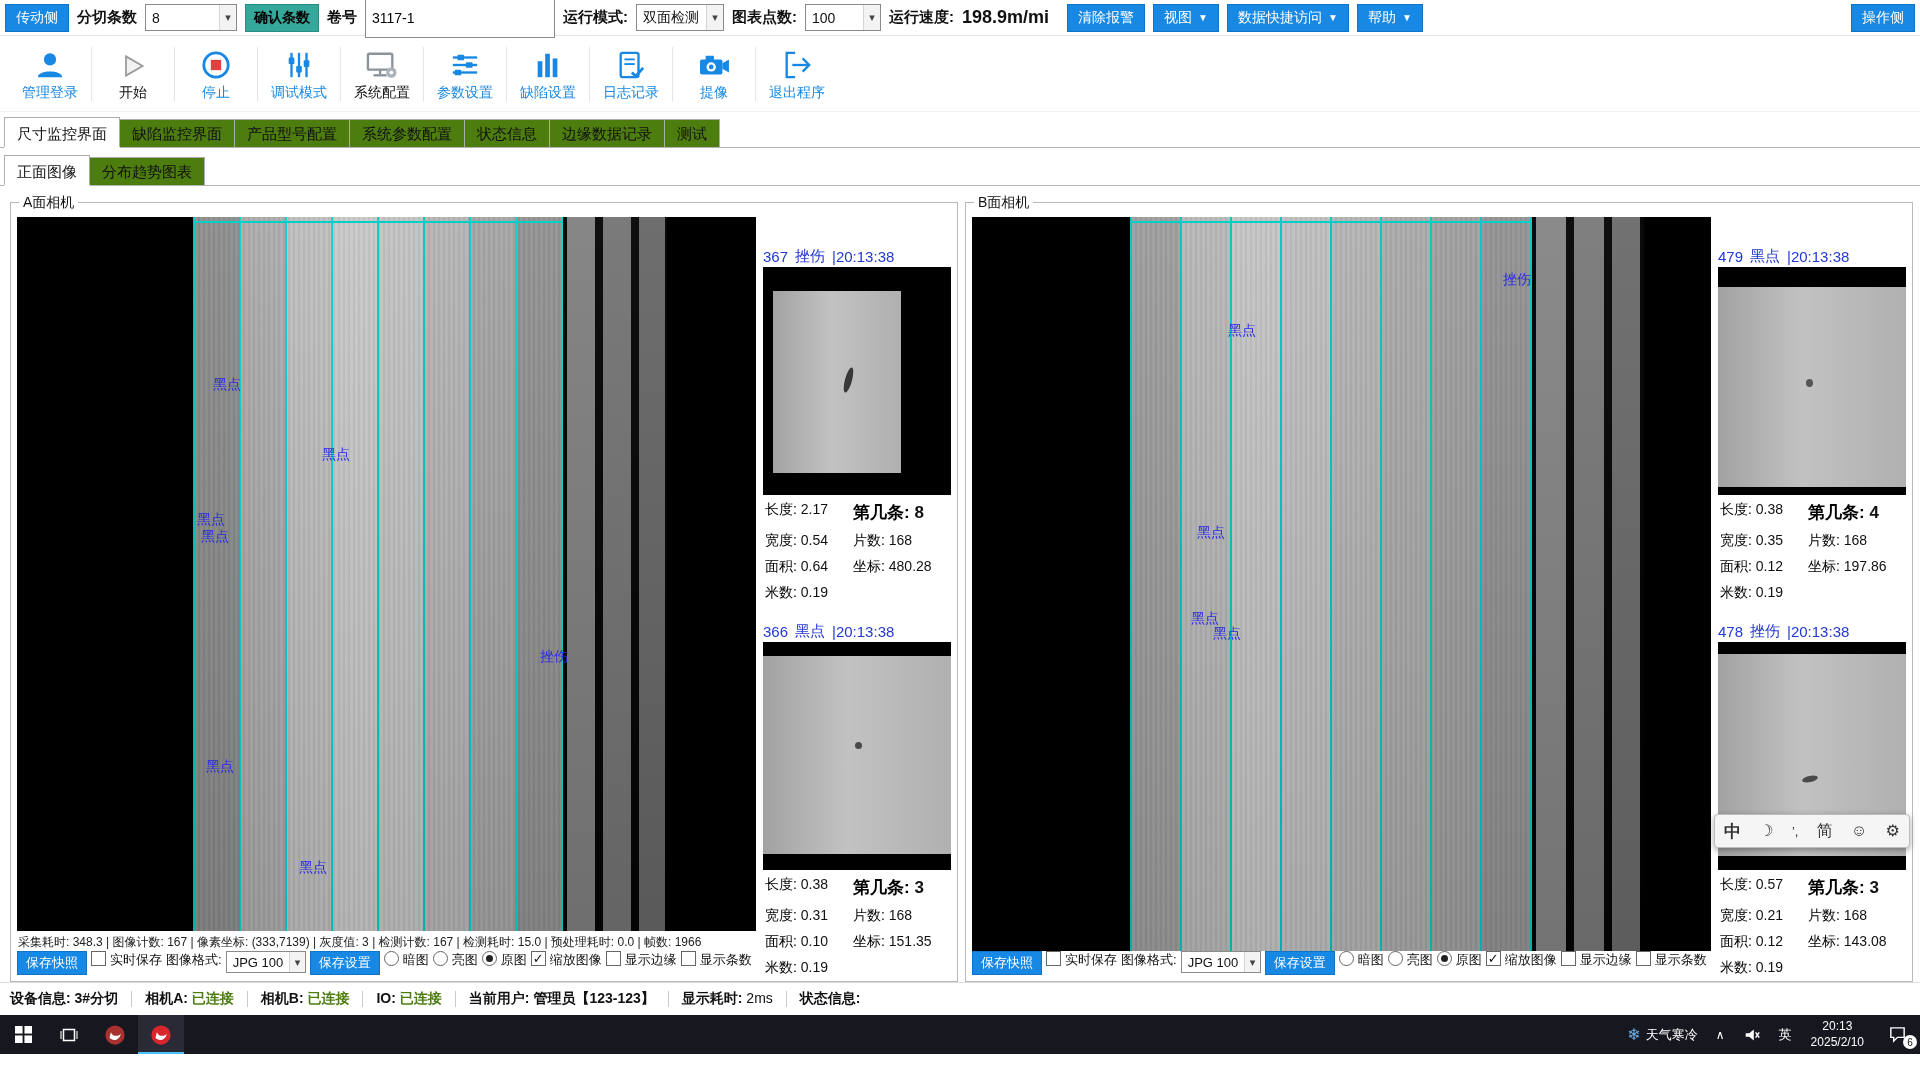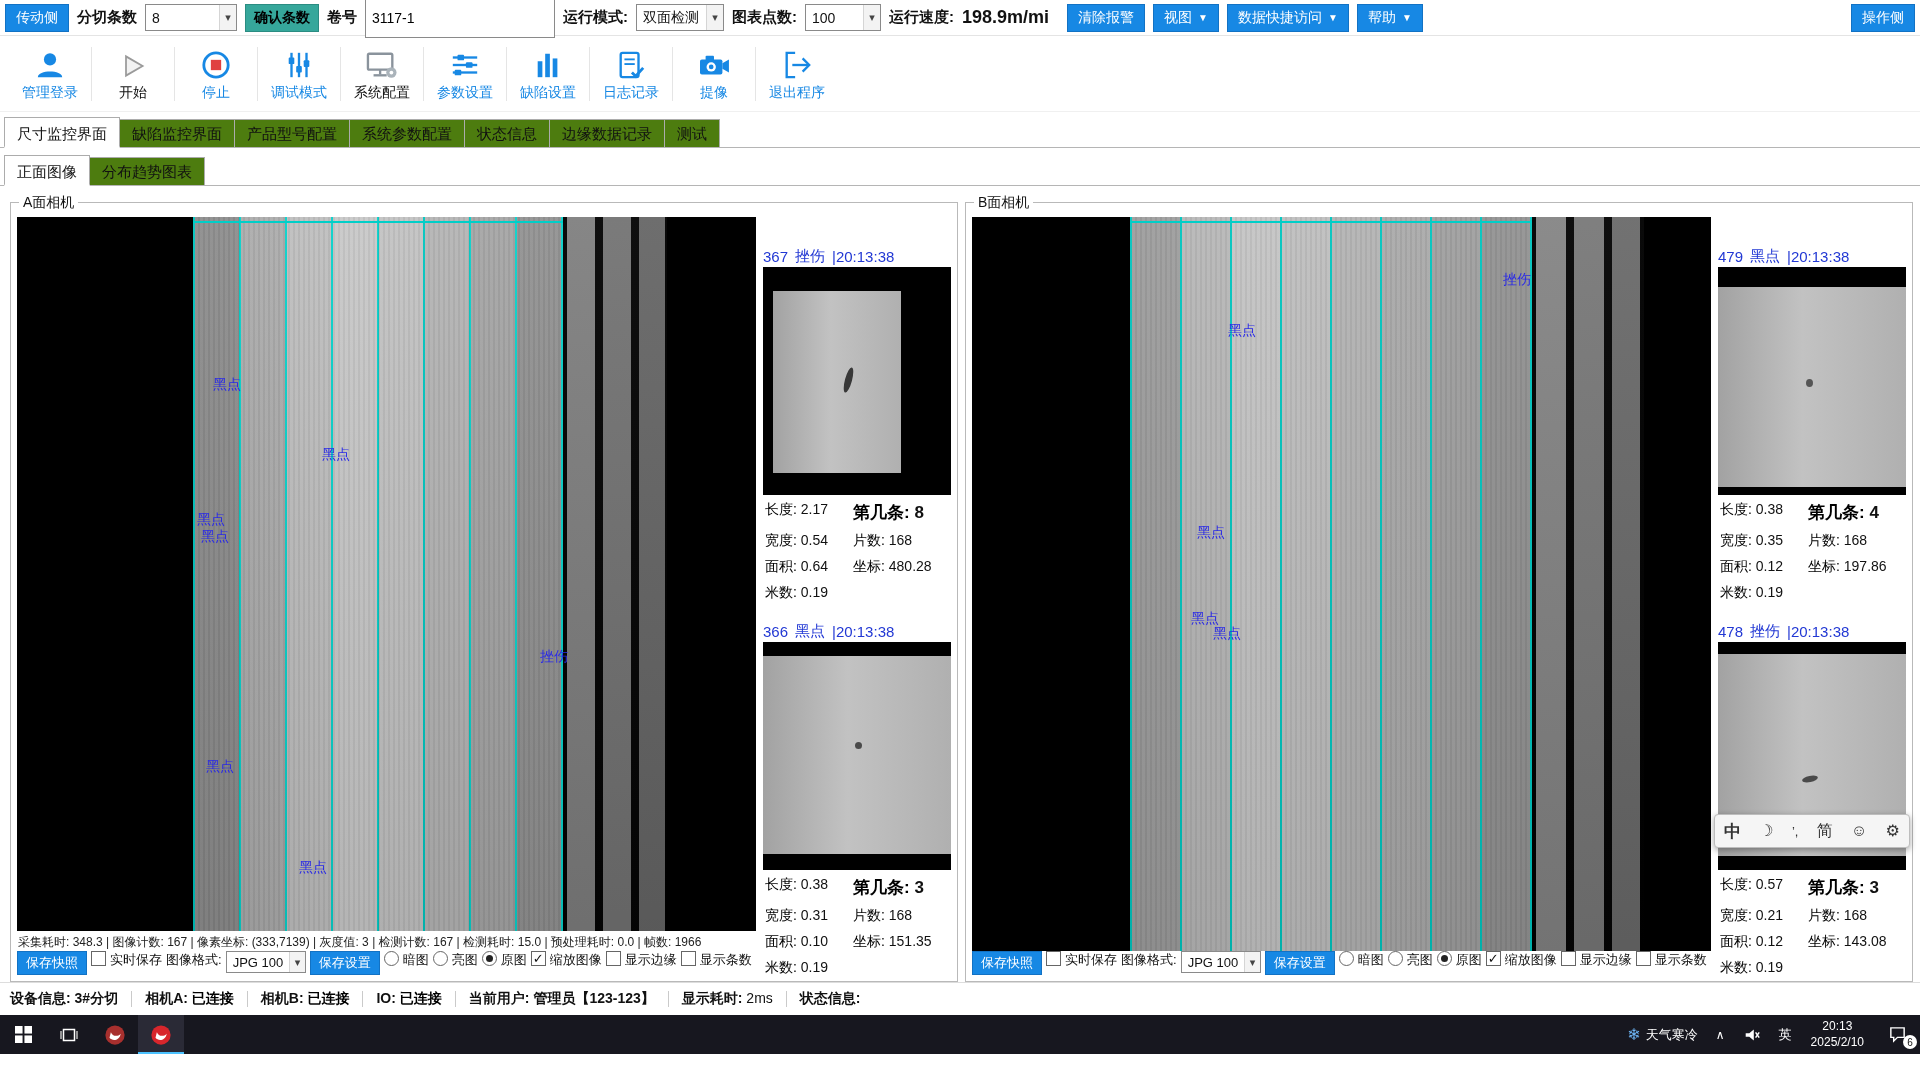--- a/index.html
+++ b/index.html
@@ -116,21 +116,21 @@
   .t-mark { z-index:2; }
   .defect-stats { padding:6px 2px 4px; display:grid; grid-template-columns:88px 1fr; row-gap:8px; font-size:14px; }
   .stat { white-space:nowrap; }
   .stat .sl { color:#000000; }
   .stat.big { font-size:17px; font-weight:700; }
 
   
   .statusbar { height:33px; border-top:1px solid #ddd; display:flex; align-items:center; font-size:14px; padding:0 10px; background:#fff; }
   .sb { white-space:nowrap; }
   .sb-lbl { font-weight:700; }
-  .green { color:#000000; font-weight:700; }
+  .green { color:#4d7c0f; font-weight:700; }
   .sb-sep { width:1px; height:16px; background:#cacaca; margin:0 13px; flex:none; }
 
   
   .taskbar { height:39px; background:#17171f; display:flex; align-items:center; color:#fff; }
   .tb-btn { width:46px; height:39px; display:flex; align-items:center; justify-content:center; position:relative; }
   .tb-btn.active { background:#2a2a36; box-shadow:inset 0 -2px 0 #4cc2ff; }
   .tb-right { margin-left:auto; display:flex; align-items:center; height:100%; }
   .tb-item { padding:0 9px; display:flex; align-items:center; gap:5px; height:100%; font-size:13px; }
   .snow { color:#6db5f5; font-size:16px; }
   .chev { font-size:12px; color:#fff; }

